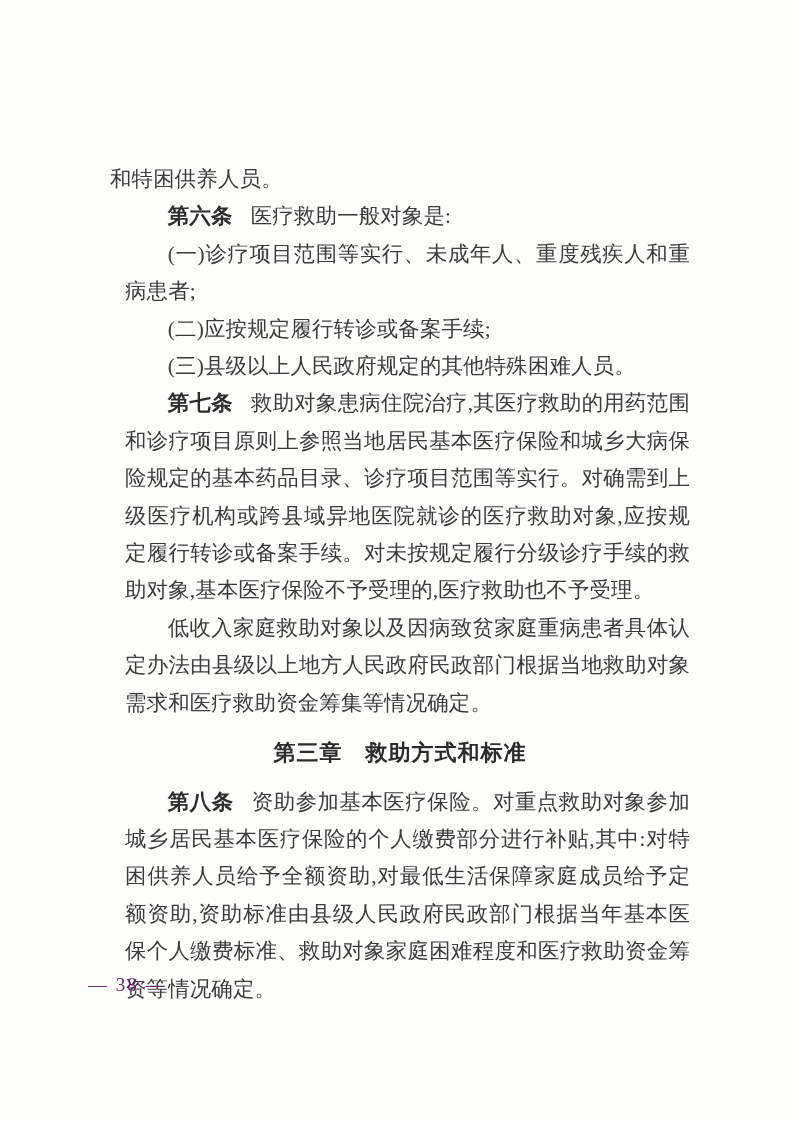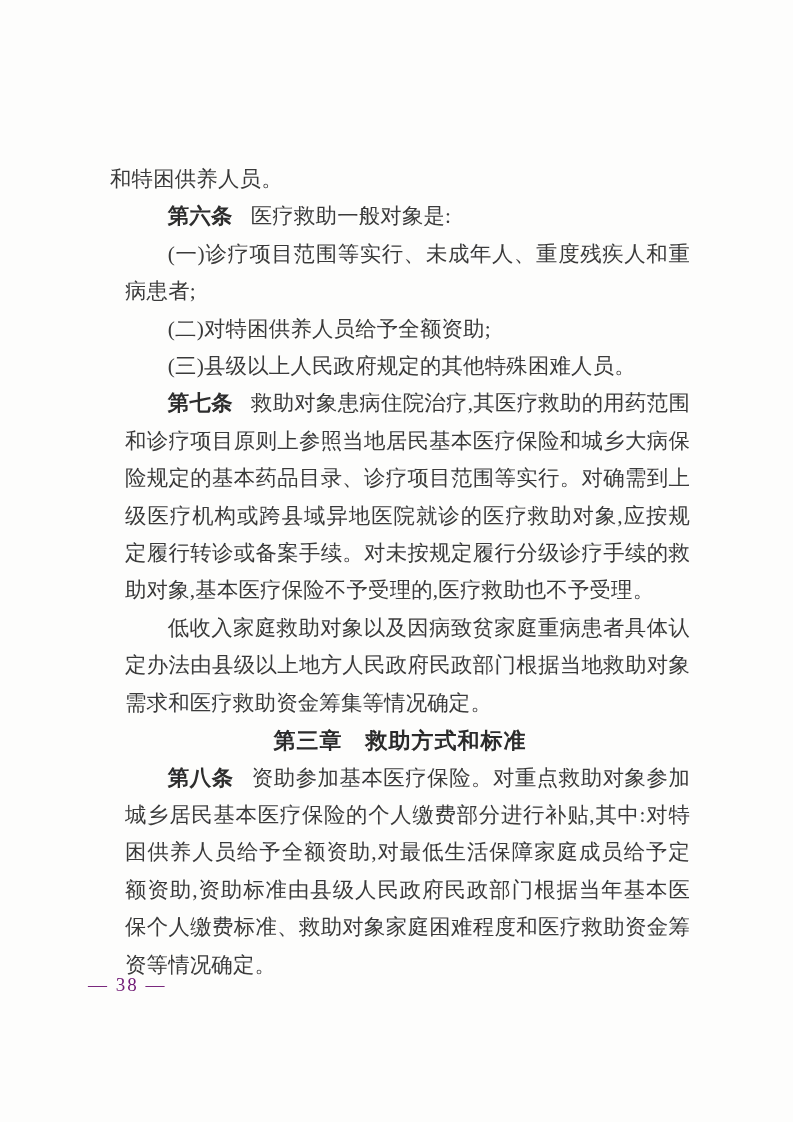--- a/index.html
+++ b/index.html
@@ -24,21 +24,21 @@
   }
   .para { margin: 0; text-indent: 0; }
   .para.indent { text-indent: 2em; margin-left: 15px; }
   .lead {
     font-weight: bold;
     color: #2d2d2d;
     font-family: "Liberation Sans", sans-serif;
     margin-right: 0.85em;
   }
   .chapter-heading {
-    margin: 0;
+    margin: 12px;
     text-align: center;
     text-indent: 0;
     font-weight: bold;
     font-family: "Liberation Sans", sans-serif;
     font-size: 22px;
     color: #2b2b2b;
     letter-spacing: 1px;
   }
   .page-number {
     position: absolute;
@@ -55,21 +55,21 @@
 
 <div class="page">
   <div class="text-block">
 
     <p class="para">和特困供养人员。</p>
 
     <p class="para indent"><span class="lead">第六条</span><span>医疗救助一般对象是:</span></p>
 
     <p class="para indent">(一)诊疗项目范围等实行、未成年人、重度残疾人和重病患者;</p>
 
-    <p class="para indent">(二)对特困供养人员给予全额资助;</p>
+    <p class="para indent">(二)应按规定履行转诊或备案手续;</p>
 
     <p class="para indent">(三)县级以上人民政府规定的其他特殊困难人员。</p>
 
     <p class="para indent"><span class="lead">第七条</span><span>救助对象患病住院治疗,其医疗救助的用药范围和诊疗项目原则上参照当地居民基本医疗保险和城乡大病保险规定的基本药品目录、诊疗项目范围等实行。对确需到上级医疗机构或跨县域异地医院就诊的医疗救助对象,应按规定履行转诊或备案手续。对未按规定履行分级诊疗手续的救助对象,基本医疗保险不予受理的,医疗救助也不予受理。</span></p>
 
     <p class="para indent">低收入家庭救助对象以及因病致贫家庭重病患者具体认定办法由县级以上地方人民政府民政部门根据当地救助对象需求和医疗救助资金筹集等情况确定。</p>
 
     <p class="chapter-heading">第三章　救助方式和标准</p>
 
     <p class="para indent"><span class="lead">第八条</span><span>资助参加基本医疗保险。对重点救助对象参加城乡居民基本医疗保险的个人缴费部分进行补贴,其中:对特困供养人员给予全额资助,对最低生活保障家庭成员给予定额资助,资助标准由县级人民政府民政部门根据当年基本医保个人缴费标准、救助对象家庭困难程度和医疗救助资金筹资等情况确定。</span></p>

